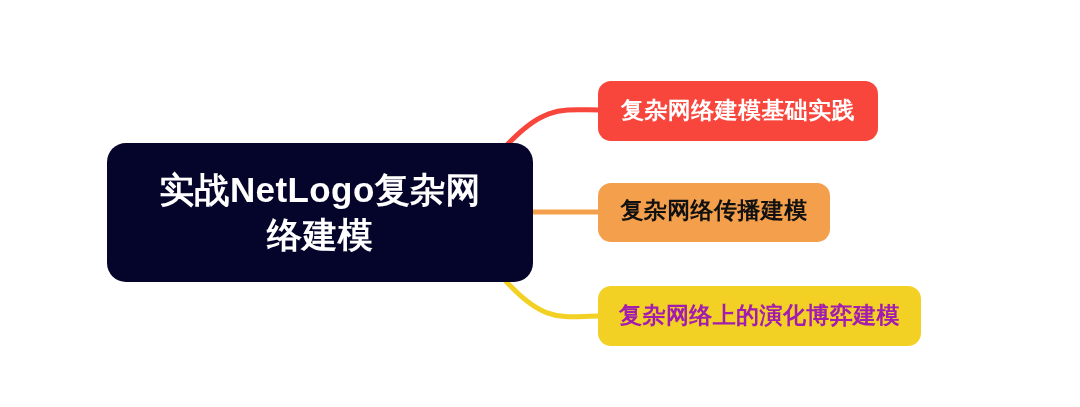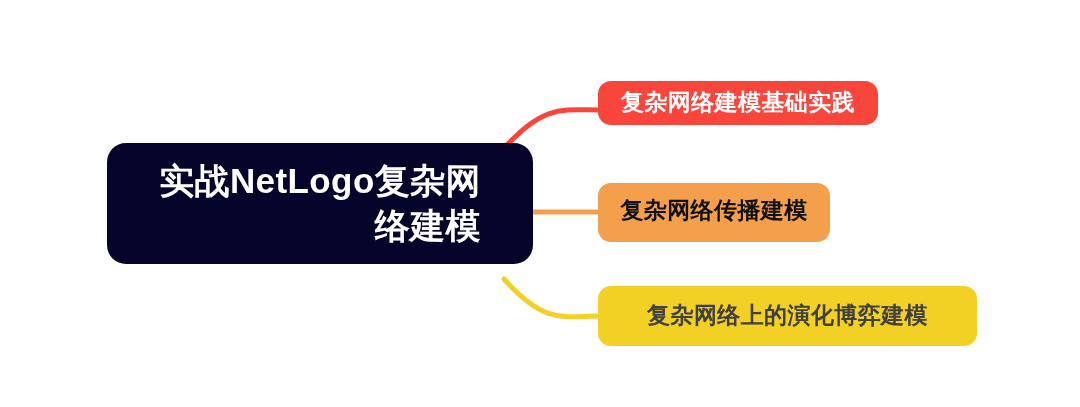--- a/index.html
+++ b/index.html
@@ -35,61 +35,60 @@
     justify-content: center;
     text-align: center;
     line-height: 1.28;
     white-space: pre-line;
     letter-spacing: 0.4px;
   }
   #root-node {
     left: 107px;
     top: 143px;
     width: 426px;
-    height: 121px;
+    height: 139px;
     border-radius: 19px;
     background: #05052b;
     color: #ffffff;
     font-size: 35px;
     font-weight: bold;
     padding: 0 26px;
     z-index: 3;
-    text-align: right;
   }
   .branch-node {
     font-size: 23px;
     font-weight: bold;
     border-radius: 13px;
     z-index: 3;
     padding: 0 18px;
   }
   #branch-node-0 {
     left: 598px;
     top: 81px;
     width: 280px;
-    height: 44px;
+    height: 60px;
     background: #f8463c;
     color: #ffffff;
   }
   #branch-node-1 {
     left: 598px;
     top: 183px;
     width: 232px;
     height: 59px;
     background: #f49f4b;
     color: #111111;
     font-family: Liberation Mono, monospace;
   }
   #branch-node-2 {
     left: 598px;
     top: 286px;
-    width: 379px;
+    width: 323px;
     height: 60px;
     background: #f2d024;
-    color: #404040;
+    color: #a21caf;
   }
 </style>
 </head>
 <body>
 
 <div id="mindmap">
 
   <svg id="connectors" viewBox="0 0 1080 407" width="1080" height="407" xmlns="http://www.w3.org/2000/svg">
     <path d="M 506,146 C 545,104 563,110 600,110" fill="none" stroke="#f8463c" stroke-width="5" stroke-linecap="round"></path>
     <path d="M 531,212 L 600,212" fill="none" stroke="#f49f4b" stroke-width="5" stroke-linecap="round"></path>

